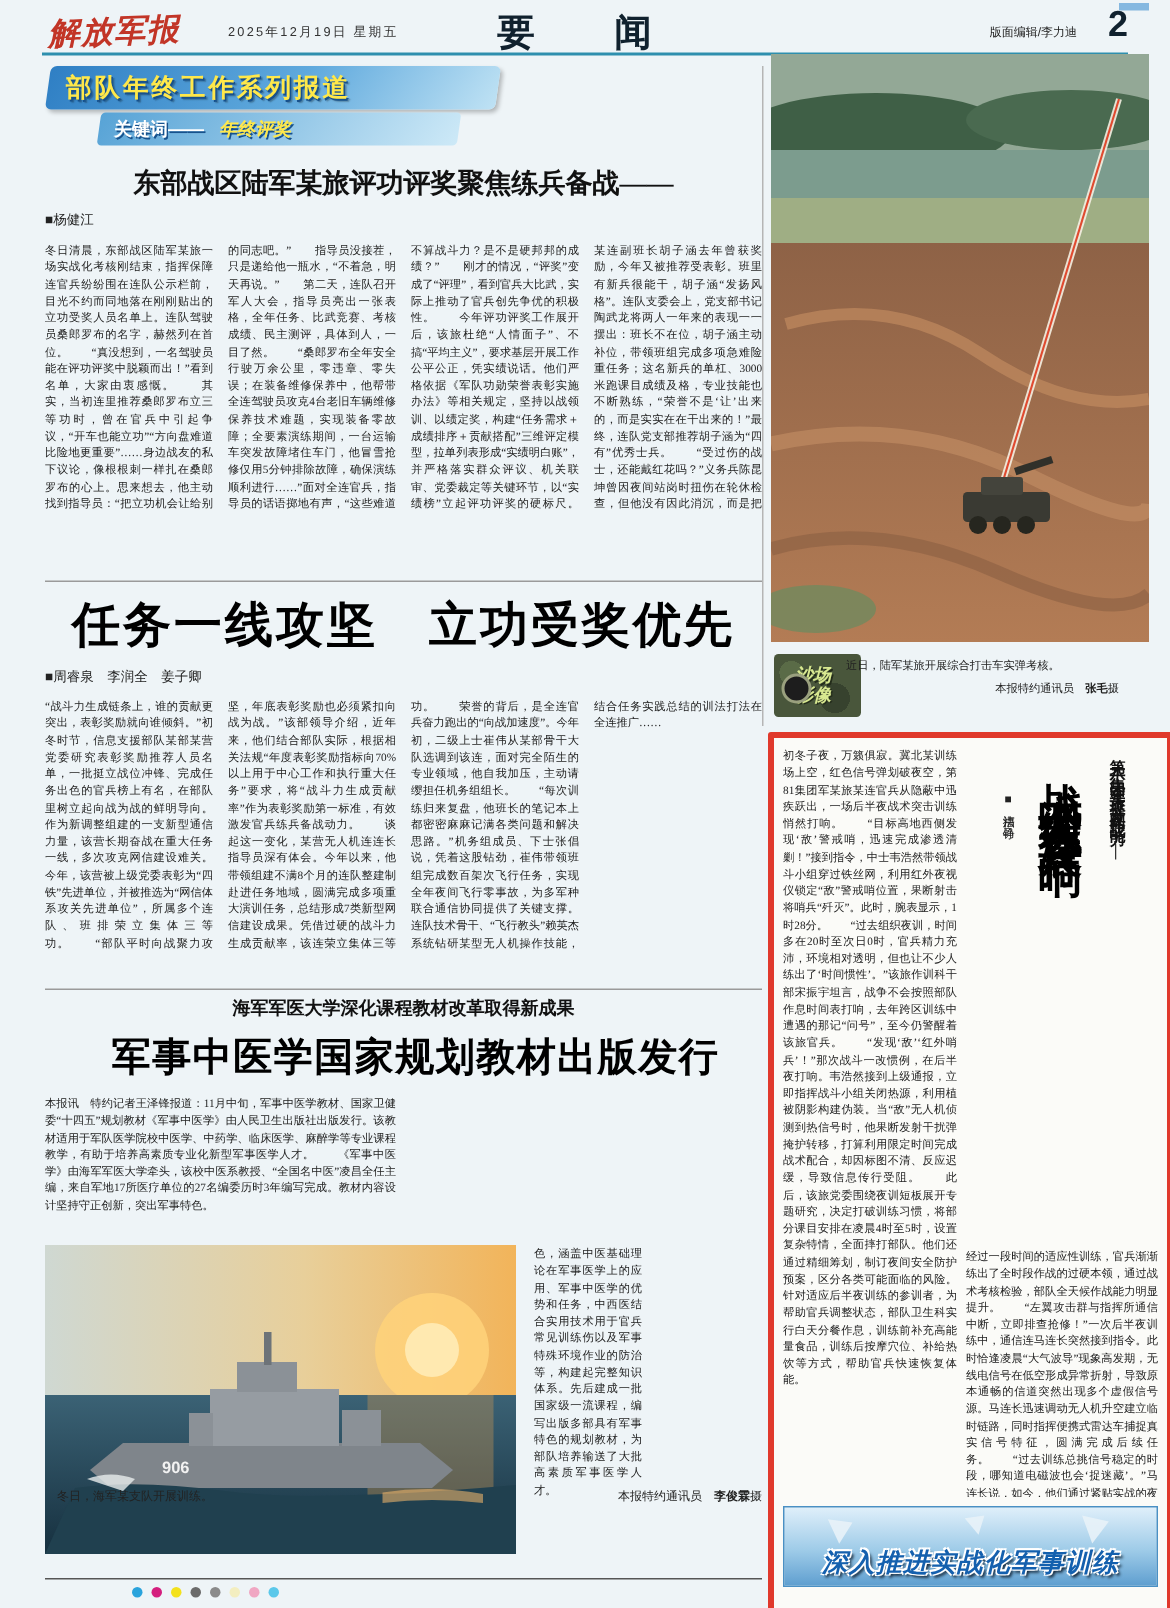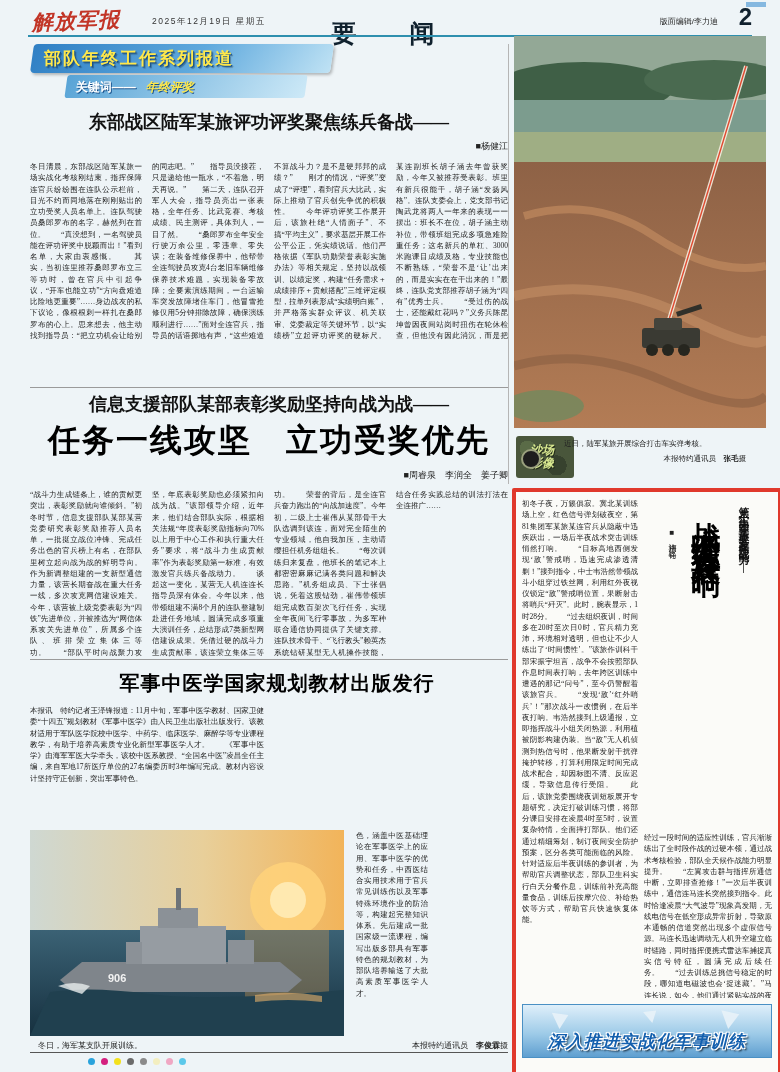--- a/index.html
+++ b/index.html
@@ -3,21 +3,21 @@
 <meta charset="utf-8">
 <style>
   html,body{margin:0;padding:0;}
   .page{position:relative;width:780px;height:1072px;background:#eef4f7;overflow:hidden;
         font-family:"Liberation Sans","DejaVu Sans",sans-serif;color:#1a1a1a;}
   
   .hdr{position:absolute;left:28px;top:5px;width:724px;height:28px;}
   .masthead{position:absolute;left:4px;top:2px;font-family:"Liberation Serif","DejaVu Serif",serif;
             font-style:italic;font-weight:bold;font-size:21px;color:#c23527;transform:rotate(-2deg);letter-spacing:1px;}
   .hdr-date{position:absolute;left:124px;top:11px;font-size:8.5px;letter-spacing:1.5px;color:#333;}
-  .section-title{position:absolute;left:0;right:0;top:12px;text-align:center;font-size:25px;font-weight:bold;
+  .section-title{position:absolute;left:0;right:0;top:0;text-align:center;font-size:25px;font-weight:bold;
                  letter-spacing:14px;color:#10212e;}
   .hdr-editor{position:absolute;right:34px;top:11px;font-size:8px;color:#222;}
   .hdr-pageno{position:absolute;right:0;top:-2px;font-size:24px;font-weight:bold;color:#10212e;}
   .hdr-rule{position:absolute;left:28px;top:35px;width:724px;height:2px;background:#2e8fae;}
   .corner-mark{position:absolute;right:14px;top:2px;width:20px;height:5px;background:#3f8fd0;opacity:.6;}
   
   .series{position:absolute;left:32px;top:44px;width:300px;}
   .sb-main{transform:skewX(-8deg);background:linear-gradient(120deg,#2f7fc4 0%,#5fa9dd 55%,#bfe2f4 100%);
            border-radius:4px;padding:3px 12px;box-shadow:2px 2px 3px rgba(0,0,0,.25);}
   .sb-main span{display:inline-block;transform:skewX(8deg);font-size:17px;font-weight:bold;color:#ffe84a;
@@ -25,39 +25,39 @@
   .sb-sub{margin:2px 0 0 34px;width:220px;transform:skewX(-8deg);
           background:linear-gradient(120deg,#57a3d6,#cde9f7);border-radius:3px;padding:2px 10px;}
   .sb-sub span{display:inline-block;transform:skewX(8deg);font-size:12px;font-weight:bold;}
   .sb-key{color:#fff;text-shadow:1px 1px 0 #17518c;}
   .sb-val{color:#ffe84a;font-style:italic;text-shadow:1px 1px 0 #17518c;margin-left:6px;}
   
   .kicker{text-align:center;font-family:"Liberation Serif","DejaVu Serif",serif;font-weight:bold;
           font-size:18px;color:#111;}
   .headline{text-align:center;font-weight:bold;font-size:32px;letter-spacing:2px;color:#000;margin-top:3px;
             white-space:nowrap;}
-  .byline{text-align:right;font-family:"Liberation Serif","DejaVu Serif",serif;font-size:9px;color:#222;margin-top:6px;}
+  .byline{text-align:left;font-family:"Liberation Serif","DejaVu Serif",serif;font-size:9px;color:#222;margin-top:6px;}
   .bodytext{font-family:"Liberation Serif","DejaVu Serif",serif;font-size:7.5px;line-height:1.5;
             text-align:justify;color:#222;overflow:hidden;column-fill:auto;}
   .hrule{position:absolute;background:#9a9a9a;height:1px;}
   .vrule{position:absolute;background:#b5b5b5;width:1px;}
   
   .a1{position:absolute;left:30px;top:110px;width:478px;}
   .a1 .bodytext{margin-top:8px;height:188px;column-count:4;column-gap:10px;}
   .a2{position:absolute;left:30px;top:392px;width:478px;}
   .a2 .bodytext{margin-top:7px;height:176px;column-count:4;column-gap:10px;}
   .a3{position:absolute;left:30px;top:664px;width:478px;height:164px;}
   .a3-side{float:right;width:140px;height:164px;margin-left:8px;}
   .a3 .kicker{font-size:12px;}
-  .a3 .headline{font-size:20px;letter-spacing:1px;margin-top:6px;margin-left:16px;}
+  .a3 .headline{font-size:26px;letter-spacing:1px;margin-top:6px;margin-left:16px;}
   .a3-intro{margin-top:8px;height:92px;column-count:2;column-gap:10px;}
   .photo-row{position:absolute;left:30px;top:830px;width:478px;height:206px;}
   .ship-photo{float:left;width:314px;height:206px;background:#bef264;overflow:hidden;}
   .photo-side{float:right;width:152px;height:206px;column-count:2;column-gap:8px;}
-  .caption-row{position:absolute;left:30px;top:1040px;width:478px;display:flex;justify-content:space-between;
+  .caption-row{position:absolute;left:30px;top:992px;width:478px;display:flex;justify-content:space-between;
                font-family:"Liberation Serif","DejaVu Serif",serif;font-size:8px;color:#222;}
   .credit-name{font-weight:bold;}
   .footer-rule{position:absolute;left:30px;top:1052px;width:478px;height:1px;background:#555;}
   .dots{position:absolute;left:88px;top:1058px;display:flex;gap:6px;}
   .dot{width:7px;height:7px;border-radius:50%;}
   
   .photo-top{position:absolute;left:514px;top:36px;width:252px;height:392px;overflow:hidden;background:#777;}
   .cap-strip{position:absolute;left:514px;top:432px;width:252px;height:52px;}
   .badge{position:absolute;left:2px;top:4px;width:58px;height:42px;border-radius:3px;
          background:radial-gradient(circle at 20% 30%,#5a6b47 0 8px,transparent 8px),
@@ -117,29 +117,29 @@
 
   <div class="a1">
     <div class="kicker">东部战区陆军某旅评功评奖聚焦练兵备战——</div>
     <div class="byline">■杨健江</div>
     <div class="bodytext">冬日清晨，东部战区陆军某旅一场实战化考核刚结束，指挥保障连官兵纷纷围在连队公示栏前，目光不约而同地落在刚刚贴出的立功受奖人员名单上。连队驾驶员桑郎罗布的名字，赫然列在首位。　　“真没想到，一名驾驶员能在评功评奖中脱颖而出！”看到名单，大家由衷感慨。　　其实，当初连里推荐桑郎罗布立三等功时，曾在官兵中引起争议，“开车也能立功”“方向盘难道比险地更重要”……身边战友的私下议论，像根根刺一样扎在桑郎罗布的心上。思来想去，他主动找到指导员：“把立功机会让给别的同志吧。”　　指导员没接茬，只是递给他一瓶水，“不着急，明天再说。”　　第二天，连队召开军人大会，指导员亮出一张表格，全年任务、比武竞赛、考核成绩、民主测评，具体到人，一目了然。　　“桑郎罗布全年安全行驶万余公里，零违章、零失误；在装备维修保养中，他帮带全连驾驶员攻克4台老旧车辆维修保养技术难题，实现装备零故障；全要素演练期间，一台运输车突发故障堵住车门，他冒雪抢修仅用5分钟排除故障，确保演练顺利进行……”面对全连官兵，指导员的话语掷地有声，“这些难道不算战斗力？是不是硬邦邦的成绩？”　　刚才的情况，“评奖”变成了“评理”，看到官兵大比武，实际上推动了官兵创先争优的积极性。　　今年评功评奖工作展开后，该旅杜绝“人情面子”、不搞“平均主义”，要求基层开展工作公平公正，凭实绩说话。他们严格依据《军队功勋荣誉表彰实施办法》等相关规定，坚持以战领训、以绩定奖，构建“任务需求＋成绩排序＋贡献搭配”三维评定模型，拉单列表形成“实绩明白账”，并严格落实群众评议、机关联审、党委裁定等关键环节，以“实绩榜”立起评功评奖的硬标尺。　　某连副班长胡子涵去年曾获奖励，今年又被推荐受表彰。班里有新兵很能干，胡子涵“发扬风格”。连队支委会上，党支部书记陶武龙将两人一年来的表现一一摆出：班长不在位，胡子涵主动补位，带领班组完成多项急难险重任务；这名新兵的单杠、3000米跑课目成绩及格，专业技能也不断熟练，“荣誉不是‘让’出来的，而是实实在在干出来的！”最终，连队党支部推荐胡子涵为“四有”优秀士兵。　　“受过伤的战士，还能戴红花吗？”义务兵陈昆坤曾因夜间站岗时扭伤在轮休检查，但他没有因此消沉，而是把教训转化为动力，午休练冲刺，夜里练深蹲。年底军体运动会上，他以优异成绩刷新400米跑纪录，“功是功，过是过，必须一把尺子量到底。”连队党支部经过充分酝酿，一致同意为陈昆坤记请嘉奖。　　“要让军功章的成色在战场上‘称斤两’。”在调查里见真章，该旅领导表示，他们还把新训和实战化训练成绩纳入奖惩运用，激励官兵战位立功、岗位建功，推动部队全面建设迈上新台阶，焕发新活力。</div>
   </div>
 
   <div class="hrule" style="left:30px;top:387px;width:478px;"></div>
 
   <div class="a2">
-    <div class="kicker">信息支援部队某部表彰奖励坚持向战为战——</div>
     <div class="headline">任务一线攻坚　立功受奖优先</div>
     <div class="byline">■周睿泉　李润全　姜子卿</div>
     <div class="bodytext">“战斗力生成链条上，谁的贡献更突出，表彰奖励就向谁倾斜。”初冬时节，信息支援部队某部某营党委研究表彰奖励推荐人员名单，一批挺立战位冲锋、完成任务出色的官兵榜上有名，在部队里树立起向战为战的鲜明导向。　　作为新调整组建的一支新型通信力量，该营长期奋战在重大任务一线，多次攻克网信建设难关。今年，该营被上级党委表彰为“四铁”先进单位，并被推选为“网信体系攻关先进单位”，所属多个连队、班排荣立集体三等功。　　“部队平时向战聚力攻坚，年底表彰奖励也必须紧扣向战为战。”该部领导介绍，近年来，他们结合部队实际，根据相关法规“年度表彰奖励指标向70%以上用于中心工作和执行重大任务”要求，将“战斗力生成贡献率”作为表彰奖励第一标准，有效激发官兵练兵备战动力。　　谈起这一变化，某营无人机连连长指导员深有体会。今年以来，他带领组建不满8个月的连队整建制赴进任务地域，圆满完成多项重大演训任务，总结形成7类新型网信建设成果。凭借过硬的战斗力生成贡献率，该连荣立集体三等功。　　荣誉的背后，是全连官兵奋力跑出的“向战加速度”。今年初，二级上士崔伟从某部骨干大队选调到该连，面对完全陌生的专业领域，他自我加压，主动请缨担任机务组组长。　　“每次训练归来复盘，他班长的笔记本上都密密麻麻记满各类问题和解决思路。”机务组成员、下士张倡说，凭着这股钻劲，崔伟带领班组完成数百架次飞行任务，实现全年夜间飞行零事故，为多军种联合通信协同提供了关键支撑。　　连队技术骨干、“飞行教头”赖英杰系统钻研某型无人机操作技能，结合任务实践总结的训法打法在全连推广……</div>
   </div>
 
   <div class="hrule" style="left:30px;top:659px;width:478px;"></div>
 
   <div class="a3">
+    <div class="kicker">海军军医大学深化课程教材改革取得新成果</div>
     <div class="headline">军事中医学国家规划教材出版发行</div>
     <div class="a3-intro bodytext">本报讯　特约记者王泽锋报道：11月中旬，军事中医学教材、国家卫健委“十四五”规划教材《军事中医学》由人民卫生出版社出版发行。该教材适用于军队医学院校中医学、中药学、临床医学、麻醉学等专业课程教学，有助于培养高素质专业化新型军事医学人才。　　《军事中医学》由海军军医大学牵头，该校中医系教授、“全国名中医”凌昌全任主编，来自军地17所医疗单位的27名编委历时3年编写完成。教材内容设计坚持守正创新，突出军事特色。</div>
   </div>
 
   <div class="photo-row">
     <div class="ship-photo">
       <svg width="314" height="206" viewBox="0 0 314 206">
         <defs>
           <linearGradient id="sky" x1="0" y1="0" x2="1" y2="0">
             <stop offset="0" stop-color="#cfd8d2"></stop>

